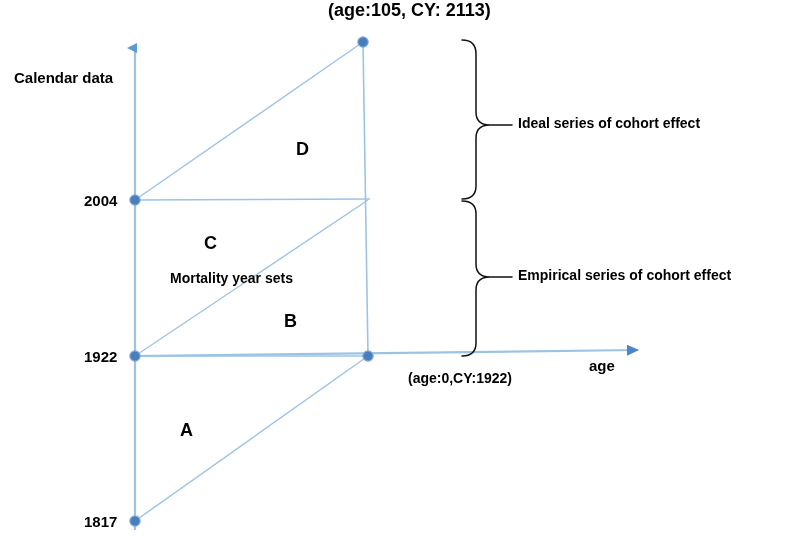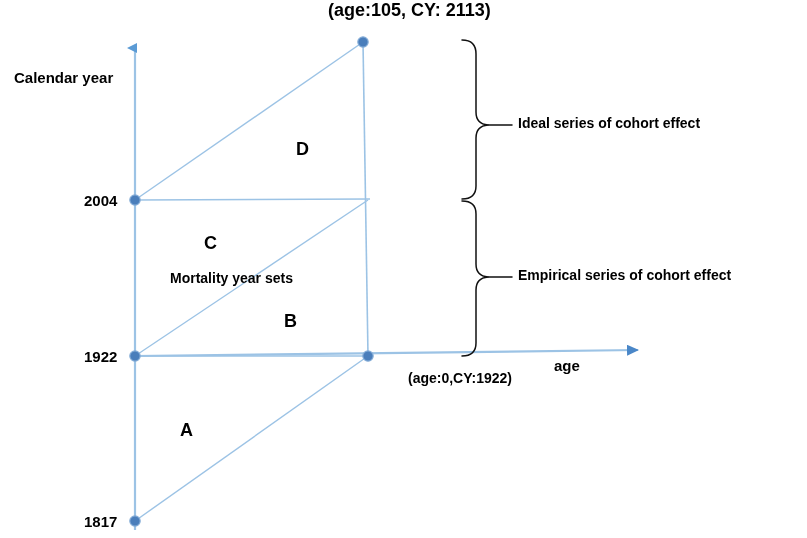--- a/index.html
+++ b/index.html
@@ -28,21 +28,21 @@
   }
   .lbl {
     position: absolute;
     font-family: "Liberation Sans", sans-serif;
     font-weight: bold;
     color: #000000;
     white-space: nowrap;
     line-height: 1;
   }
   .lbl-axis-y   { left: 14px;  top: 70px;  font-size: 15px; }
-  .lbl-axis-x   { left: 554px; top: 358px; font-size: 15px; }
+  .lbl-axis-x   { left: 589px; top: 358px; font-size: 15px; }
   .lbl-y-2008   { left: 84px;  top: 193px; font-size: 15px; }
   .lbl-y-1922   { left: 84px;  top: 349px; font-size: 15px; }
   .lbl-y-1817   { left: 84px;  top: 514px; font-size: 15px; }
   .lbl-pt-top   { left: 288px; top: 1px;   font-size: 18px; margin-left: 40px; }
   .lbl-pt-origin{ left: 364px; top: 371px; font-size: 14px; margin-left: 44px; }
   .lbl-region-a { left: 180px; top: 421px; font-size: 18px; }
   .lbl-region-b { left: 284px; top: 312px; font-size: 18px; }
   .lbl-region-c { left: 204px; top: 234px; font-size: 18px; }
   .lbl-region-d { left: 296px; top: 140px; font-size: 18px; }
   .lbl-mortality{ left: 170px; top: 271px; font-size: 14px; }
@@ -103,21 +103,21 @@
                Q 476,201 476,214
                L 476,264
                Q 476,276 488,277
                Q 476,278 476,290
                L 476,343
                Q 476,356 462,356"></path>
       <line x1="488" y1="277" x2="512" y2="277"></line>
     </g>
   </svg>
 
-  <span class="lbl lbl-axis-y">Calendar year</span>
+  <span class="lbl lbl-axis-y">Calendar data</span>
   <span class="lbl lbl-axis-x">age</span>
 
   <span class="lbl lbl-y-2008">2004</span>
   <span class="lbl lbl-y-1922">1922</span>
   <span class="lbl lbl-y-1817">1817</span>
 
   <span class="lbl lbl-pt-top">(age:105, CY: 2113)</span>
   <span class="lbl lbl-pt-origin">(age:0,CY:1922)</span>
 
   <span class="lbl lbl-region-a">A</span>

